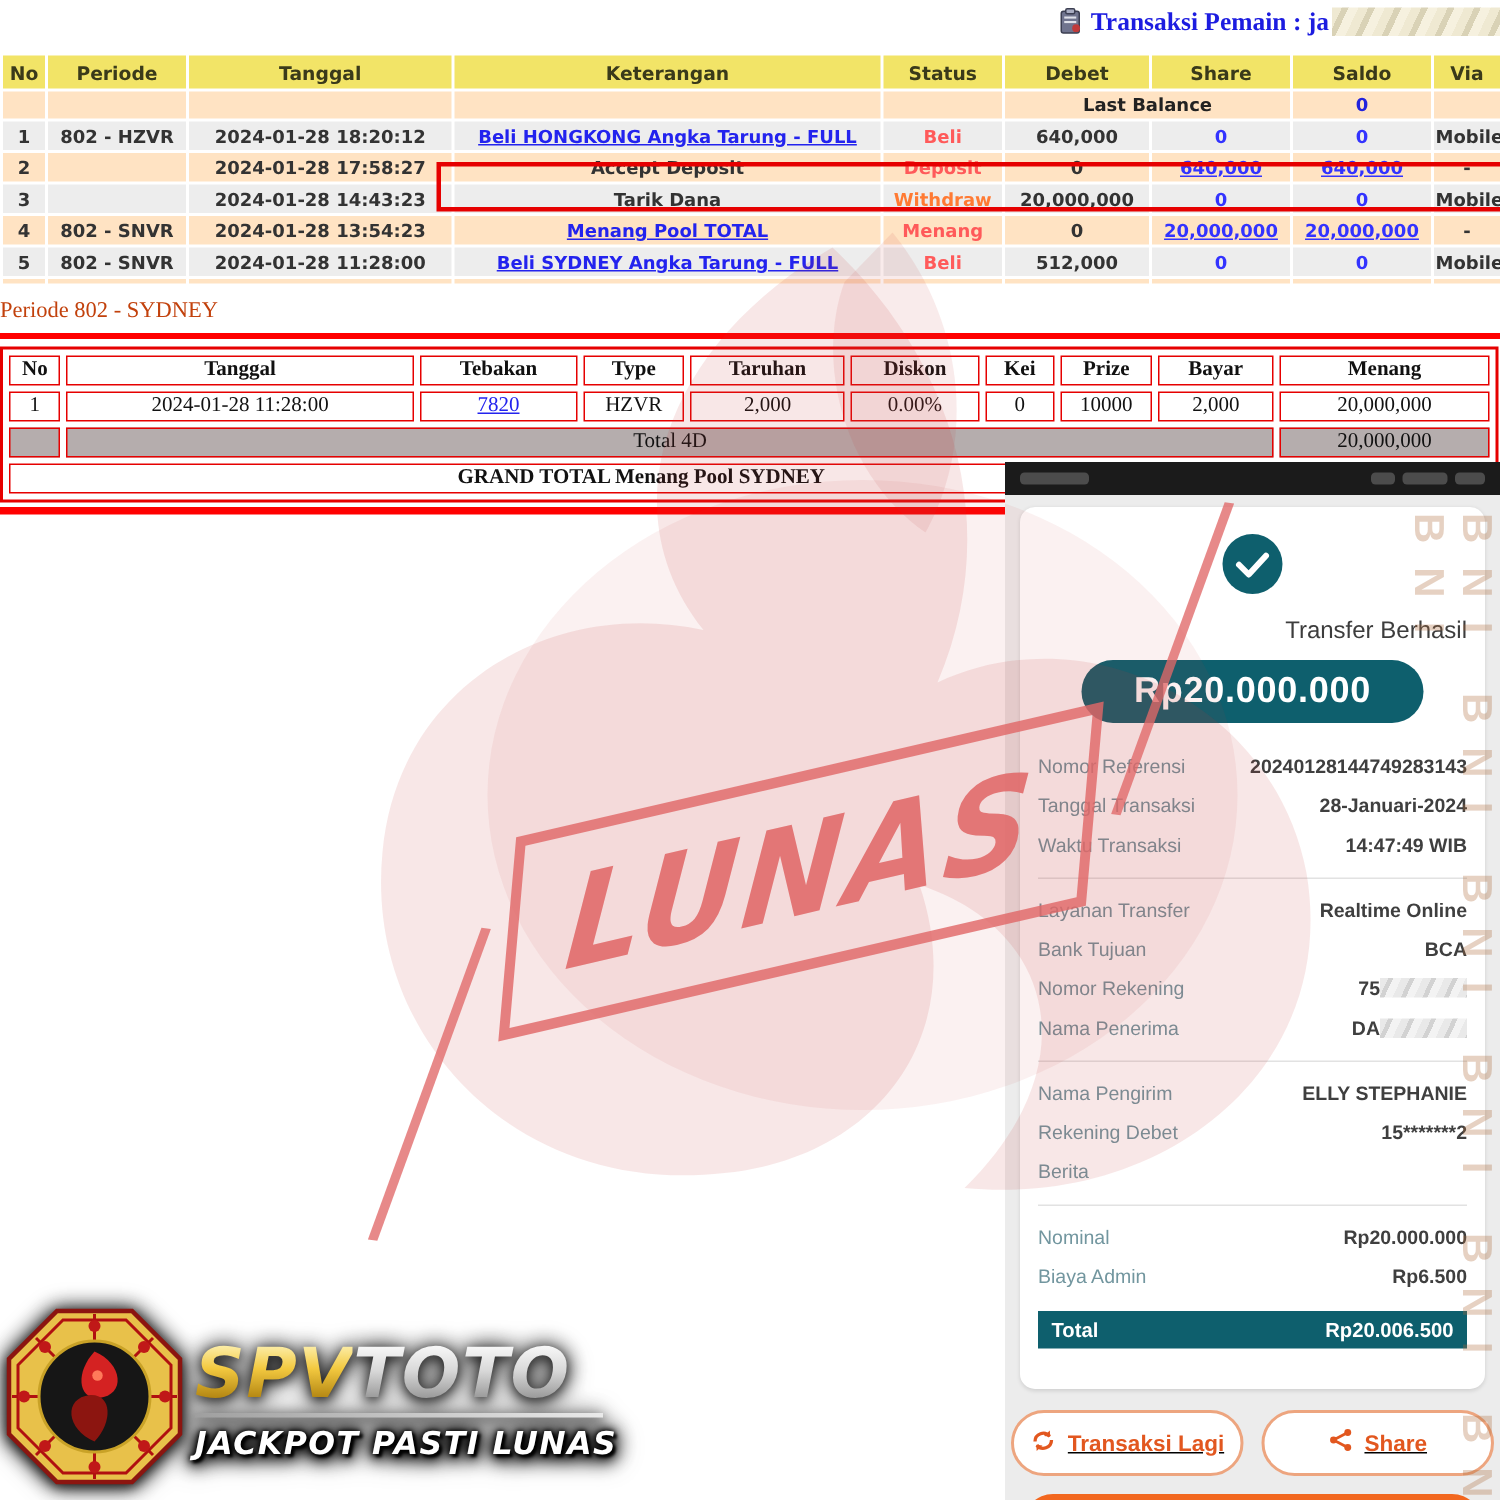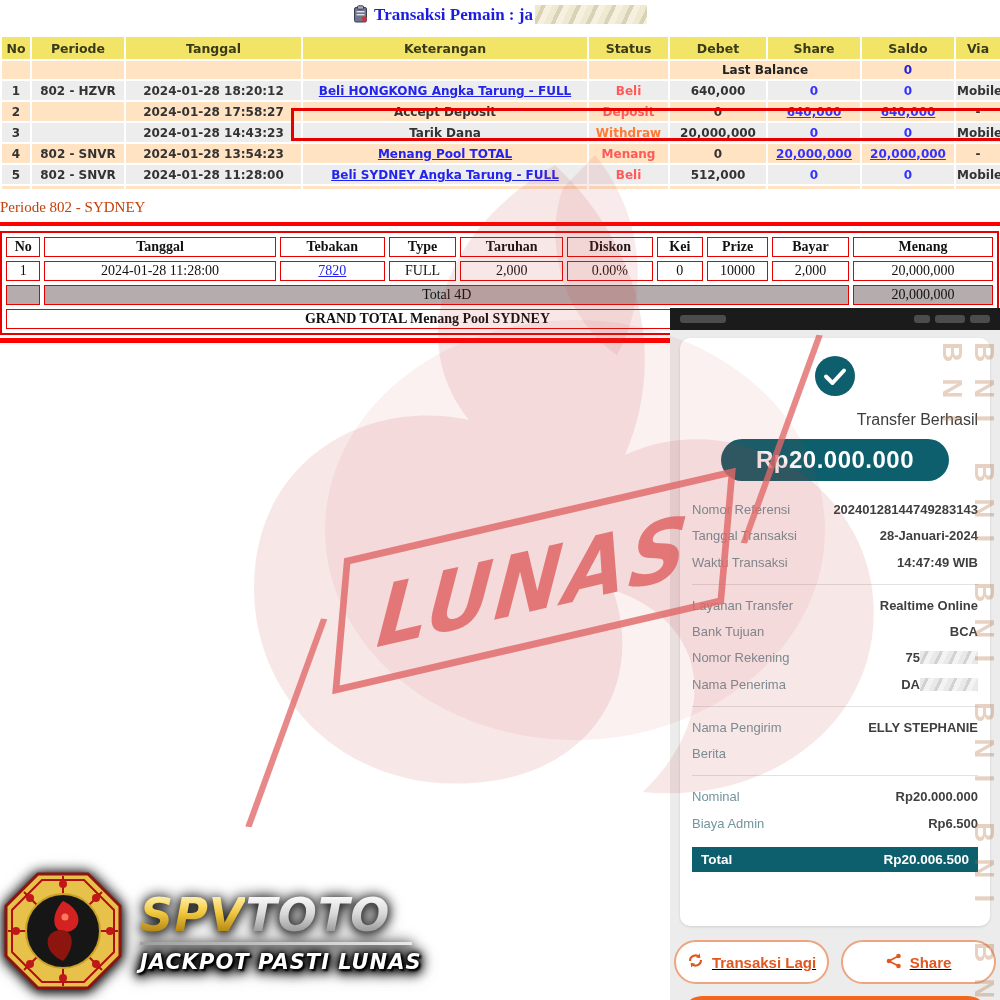--- a/index.html
+++ b/index.html
@@ -1,20 +1,20 @@
 <!DOCTYPE html>
 <html><head>
 <meta charset="utf-8">
 <style>
   html,body{margin:0;padding:0;background:#fff;}
   .page{position:relative;width:1000px;height:1000px;overflow:hidden;background:#fff;
         font-family:"DejaVu Sans",sans-serif;}
 
   
-  .title-row{height:30px;padding-top:5px;text-align:center;
+  .title-row{height:30px;padding-top:5px;text-align:right;
              font:bold 17px "Liberation Serif",serif;color:#1c1ce0;}
   .title-row .ico{display:inline-block;vertical-align:-3px;margin-right:6px;}
   .censor-title{display:inline-block;width:112px;height:19px;vertical-align:-4px;margin-left:2px;
     background:repeating-linear-gradient(115deg,#efe9d2 0 6px,#d9d2b6 6px 10px,#f6f1df 10px 16px);}
 
   
   table.t1{width:1000px;table-layout:fixed;border-collapse:separate;border-spacing:2px;
            background:#fff;font-size:12px;font-weight:bold;color:#333;}
   .t1 th,.t1 td{text-align:center;padding:2px 1px;white-space:nowrap;overflow:hidden;}
   .t1 th{background:#F2E467;color:#3a3a1a;height:18px;font-size:12.5px;}
@@ -91,21 +91,21 @@
              color:#ad6a3a;opacity:.30;pointer-events:none;}
   .btns{display:flex;gap:12px;margin:14px 4px 0;text-decoration:underline;}
   .pill-btn{flex:1;height:40px;border:2px solid #eda57f;border-radius:22px;background:#fff;
             color:#e2571f;font-size:15px;font-weight:bold;display:flex;align-items:center;
             justify-content:center;gap:8px;cursor:pointer;}
   .cta{height:40px;border-radius:26px;background:#f2671f;margin:12px 12px 0;cursor:pointer;}
 
   
   .brand{position:absolute;left:2px;top:870px;z-index:3;display:flex;align-items:center;
          filter:drop-shadow(0 0 7px rgba(0,0,0,.75)) drop-shadow(0 2px 4px rgba(0,0,0,.8));}
-  .brand-text{margin-left:16px;}
+  .brand-text{margin-left:6px;}
   .brand-name{font-style:italic;font-weight:900;font-size:46px;line-height:1;letter-spacing:1px;
               white-space:nowrap;}
   .gold{background:linear-gradient(180deg,#fff9c8 8%,#f3c940 45%,#a87a0a 88%);
         -webkit-background-clip:text;background-clip:text;color:transparent;}
   .silver{background:linear-gradient(180deg,#ffffff 10%,#d8d8d8 48%,#8a8a8a 90%);
         -webkit-background-clip:text;background-clip:text;color:transparent;}
   .brand-line{height:3px;width:272px;background:linear-gradient(90deg,#9f9f9f,#eaeaea);
               margin:4px 0 5px;}
   .tagline{font-style:italic;font-weight:900;font-size:21px;color:#fff;letter-spacing:1px;
            text-shadow:0 0 6px #000,0 0 3px #000,2px 2px 2px #000;white-space:nowrap;}
@@ -257,21 +257,21 @@
       <th>Diskon</th>
       <th>Kei</th>
       <th>Prize</th>
       <th>Bayar</th>
       <th>Menang</th>
     </tr>
     <tr>
       <td>1</td>
       <td>2024-01-28 11:28:00</td>
       <td><span class="lnk2">7820</span></td>
-      <td>FULL</td>
+      <td>HZVR</td>
       <td>2,000</td>
       <td>0.00%</td>
       <td>0</td>
       <td>10000</td>
       <td>2,000</td>
       <td>20,000,000</td>
     </tr>
     <tr class="total">
       <td></td>
       <td colspan="8">Total 4D</td>
@@ -334,20 +334,24 @@
           <div class="rvalue"><span>75</span><span class="censor-sm"></span></div>
         </div>
         <div class="rrow">
           <div class="rlabel">Nama Penerima</div>
           <div class="rvalue"><span>DA</span><span class="censor-sm"></span></div>
         </div>
         <div class="divider"></div>
         <div class="rrow">
           <div class="rlabel">Nama Pengirim</div>
           <div class="rvalue">ELLY STEPHANIE</div>
+        </div>
+        <div class="rrow">
+          <div class="rlabel">Rekening Debet</div>
+          <div class="rvalue">15*******2</div>
         </div>
         <div class="rrow">
           <div class="rlabel">Berita</div>
           <div class="rvalue"></div>
         </div>
         <div class="divider"></div>
         <div class="rrow">
           <div class="rlabel">Nominal</div>
           <div class="rvalue">Rp20.000.000</div>
         </div>

